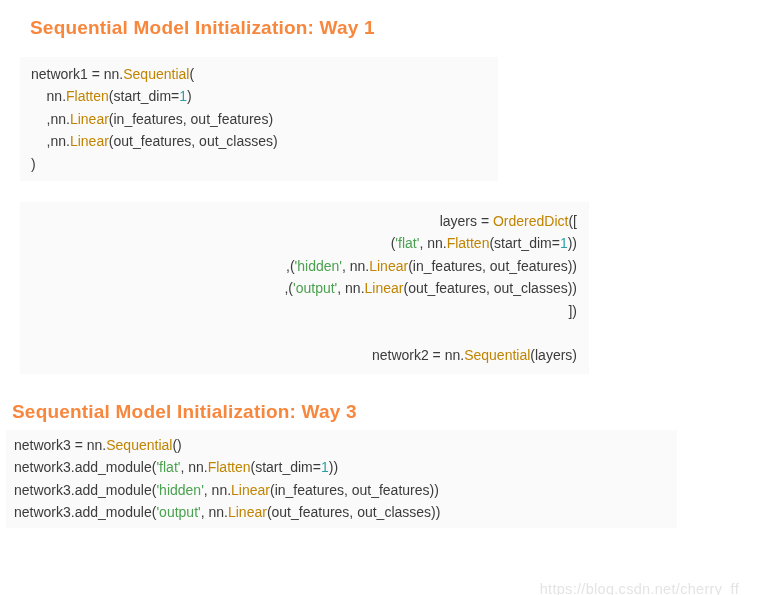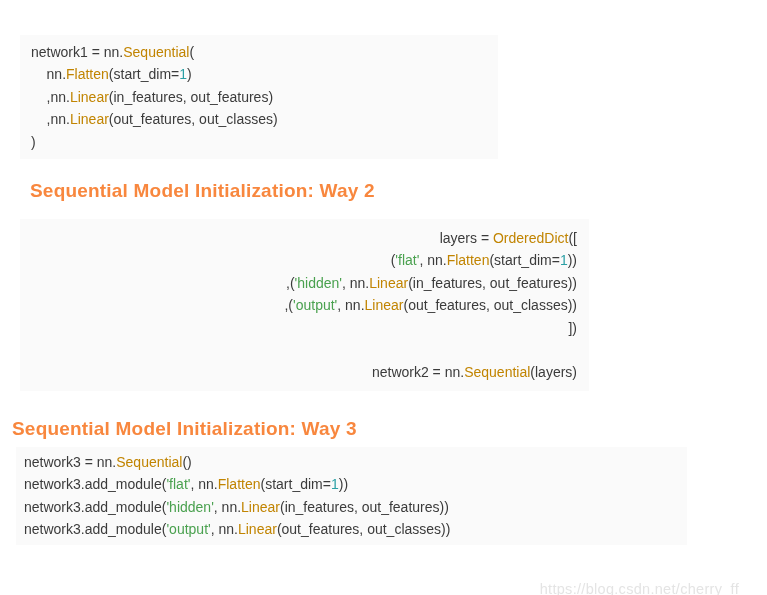--- a/index.html
+++ b/index.html
@@ -43,43 +43,43 @@
   }
   .code-line { min-height: 22.4px; }
   .tok-plain { color: var(--code-plain); }
   .tok-func  { color: var(--code-func); }
   .tok-str   { color: var(--code-str); }
   .tok-num   { color: var(--code-num); }
 
   
   #code-way1 { margin: 18px 0 21px 20px; width: 478px; padding: 6px 12px 6px 11px; }
   #code-way2 { margin: 17px 0 27px 20px; width: 569px; padding: 8px 12px 7px 12px; text-align: right; }
-  #code-way3 { margin: 7px 0 0 16px;  width: 671px; padding: 4px 10px 4px 8px; }
+  #code-way3 { margin: 7px 0 0 6px;  width: 671px; padding: 4px 10px 4px 8px; }
 
   #heading-way2 { }
   #heading-way3 { margin-left: 12px; }
 
   .watermark {
     position: absolute;
     top: 581px;
     right: 28px;
     font-size: 14.5px;
     color: var(--watermark);
     letter-spacing: 0.3px;
   }
 </style>
 </head>
 <body>
 
 <div class="content">
 
+  <h2 class="heading" id="heading-way1">Sequential Model Initialization: Way 1</h2>
 
   <pre class="code-block" id="code-way1"><div class="code-line"><span class="tok-plain">network1 = nn.</span><span class="tok-func">Sequential</span><span class="tok-plain">(</span></div><div class="code-line"><span class="tok-plain">    nn.</span><span class="tok-func">Flatten</span><span class="tok-plain">(start_dim=</span><span class="tok-num">1</span><span class="tok-plain">)</span></div><div class="code-line"><span class="tok-plain">    ,nn.</span><span class="tok-func">Linear</span><span class="tok-plain">(in_features, out_features)</span></div><div class="code-line"><span class="tok-plain">    ,nn.</span><span class="tok-func">Linear</span><span class="tok-plain">(out_features, out_classes)</span></div><div class="code-line"><span class="tok-plain">)</span></div></pre>
 
-  <h2 class="heading" id="heading-way2">Sequential Model Initialization: Way 2</h2>
 
   <pre class="code-block" id="code-way2"><div class="code-line"><span class="tok-plain">layers = </span><span class="tok-func">OrderedDict</span><span class="tok-plain">([</span></div><div class="code-line"><span class="tok-plain">    (</span><span class="tok-str">'flat'</span><span class="tok-plain">, nn.</span><span class="tok-func">Flatten</span><span class="tok-plain">(start_dim=</span><span class="tok-num">1</span><span class="tok-plain">))</span></div><div class="code-line"><span class="tok-plain">   ,(</span><span class="tok-str">'hidden'</span><span class="tok-plain">, nn.</span><span class="tok-func">Linear</span><span class="tok-plain">(in_features, out_features))</span></div><div class="code-line"><span class="tok-plain">   ,(</span><span class="tok-str">'output'</span><span class="tok-plain">, nn.</span><span class="tok-func">Linear</span><span class="tok-plain">(out_features, out_classes))</span></div><div class="code-line"><span class="tok-plain">])</span></div><div class="code-line">&nbsp;</div><div class="code-line"><span class="tok-plain">network2 = nn.</span><span class="tok-func">Sequential</span><span class="tok-plain">(layers)</span></div></pre>
 
   <h2 class="heading" id="heading-way3">Sequential Model Initialization: Way 3</h2>
 
   <pre class="code-block" id="code-way3"><div class="code-line"><span class="tok-plain">network3 = nn.</span><span class="tok-func">Sequential</span><span class="tok-plain">()</span></div><div class="code-line"><span class="tok-plain">network3.add_module(</span><span class="tok-str">'flat'</span><span class="tok-plain">, nn.</span><span class="tok-func">Flatten</span><span class="tok-plain">(start_dim=</span><span class="tok-num">1</span><span class="tok-plain">))</span></div><div class="code-line"><span class="tok-plain">network3.add_module(</span><span class="tok-str">'hidden'</span><span class="tok-plain">, nn.</span><span class="tok-func">Linear</span><span class="tok-plain">(in_features, out_features))</span></div><div class="code-line"><span class="tok-plain">network3.add_module(</span><span class="tok-str">'output'</span><span class="tok-plain">, nn.</span><span class="tok-func">Linear</span><span class="tok-plain">(out_features, out_classes))</span></div></pre>
 
 </div>
 
 <div class="watermark">https://blog.csdn.net/cherry_ff</div>

